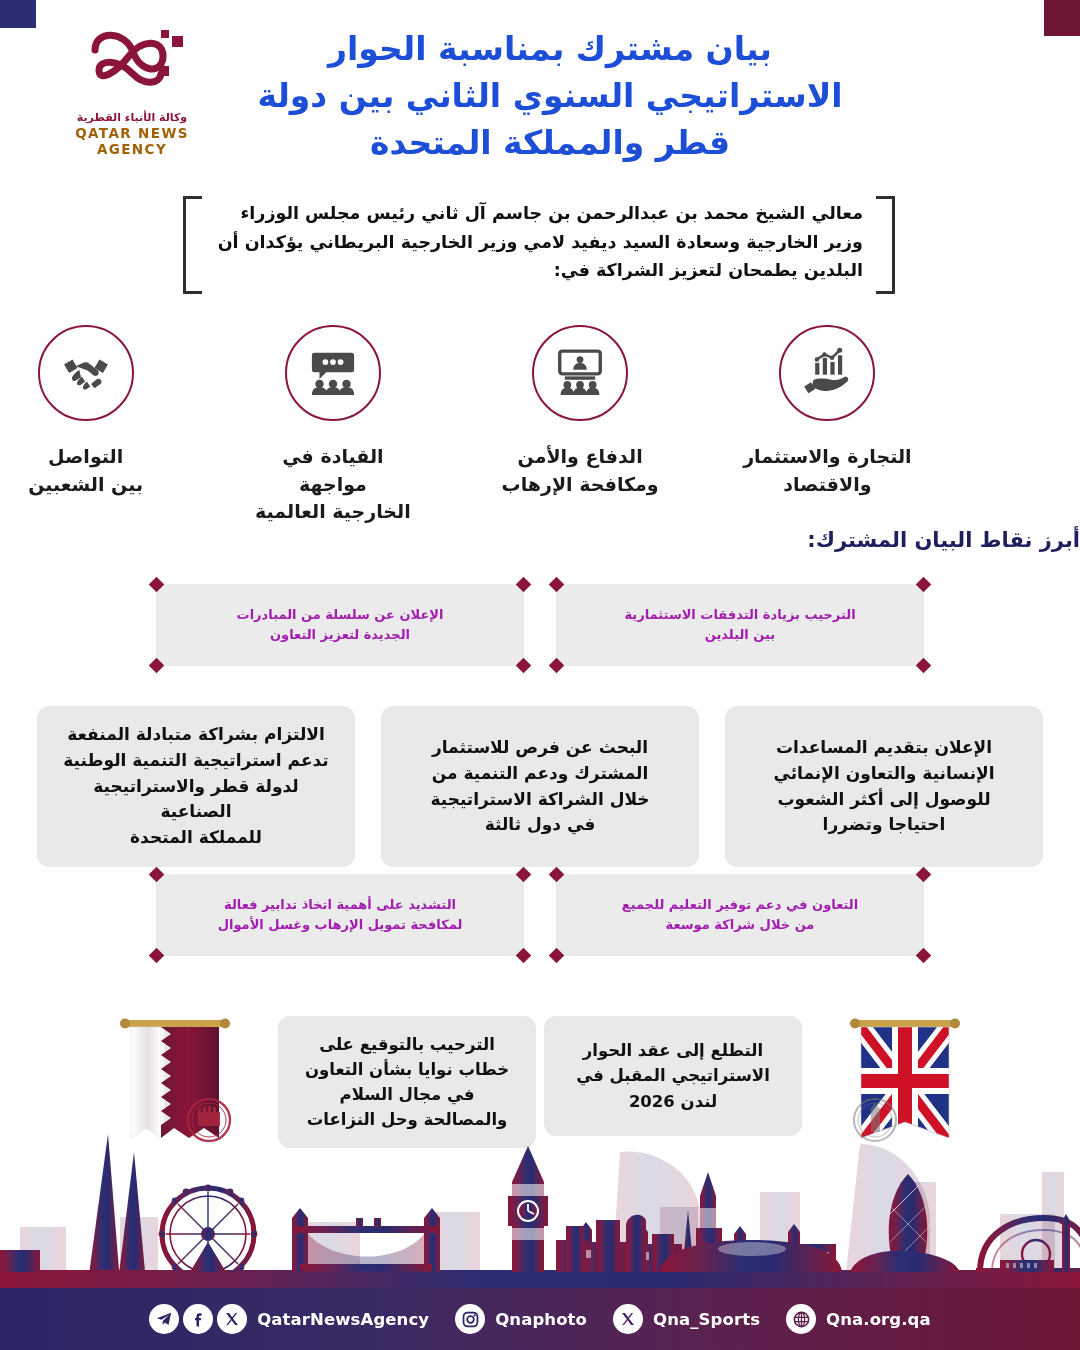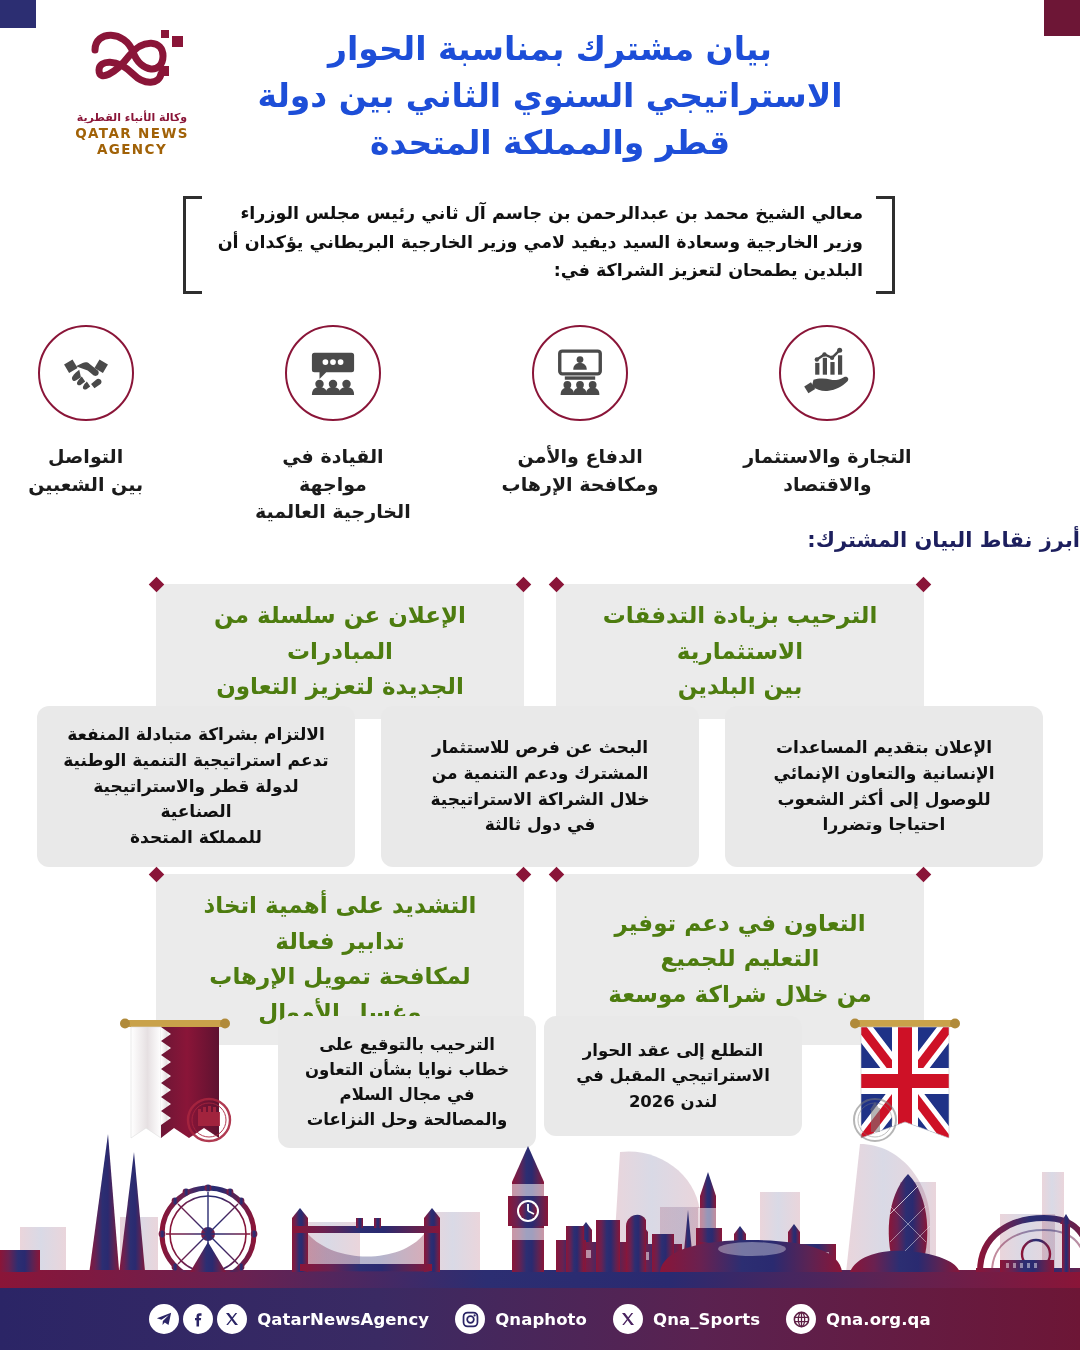--- a/index.html
+++ b/index.html
@@ -97,21 +97,21 @@
   .rowA.r1{ top:584px; }
   .rowA.r3{ top:874px; }
 
   .card-diamond{
     position:relative;
     width:368px; min-height:82px;
     background:#ebebeb;
     display:flex; align-items:center; justify-content:center;
     text-align:center;
     padding:14px 24px;
-    font-size:23px; font-weight:bold; color:#4d7c0f; line-height:1.55;
+    font-size:13px; font-weight:bold; color:#a21caf; line-height:1.55;
   }
   .dm{
     position:absolute; width:11px; height:11px; background:#8a1538;
     transform:rotate(45deg);
   }
   .dm.tl{ top:-5px; left:-5px; }
   .dm.tr{ top:-5px; right:-5px; }
   .dm.bl{ bottom:-5px; left:-5px; }
   .dm.br{ bottom:-5px; right:-5px; }
 

